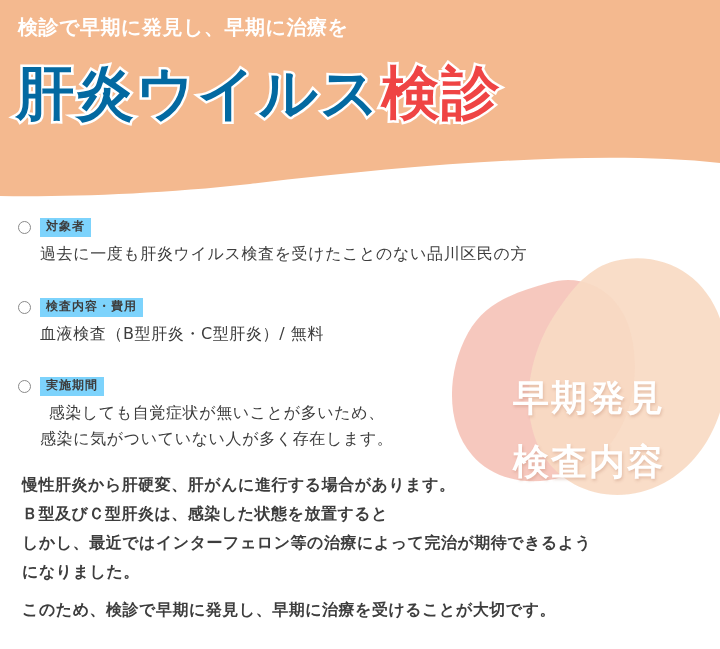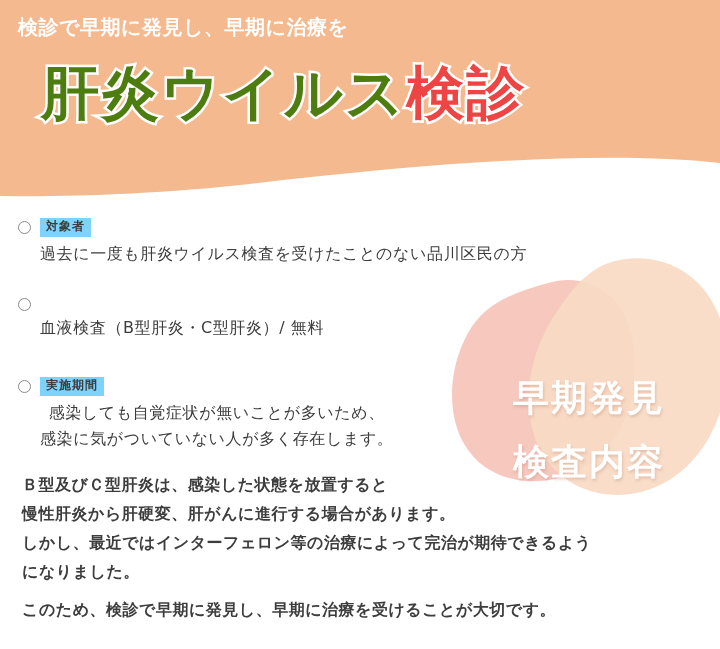--- a/index.html
+++ b/index.html
@@ -63,26 +63,25 @@
     position: absolute;
     left: 16px;
     top: 57px;
     font-size: 58px;
     font-weight: bold;
     letter-spacing: 2px;
     white-space: nowrap;
     line-height: 1.25;
   }
   .title-a {
-    color: #4d7c0f;
+    color: #0369a1;
     -webkit-text-stroke: 5px #ffffff;
     paint-order: stroke fill;
     text-shadow:
       0 0 1px #ffffff;
-    margin-left: 25px;
   }
   .title-b {
     color: #ef4444;
     -webkit-text-stroke: 5px #ffffff;
     paint-order: stroke fill;
     text-shadow:
       0 0 1px #ffffff;
     margin-top: 24px;
   }
 
@@ -223,40 +222,41 @@
         <span class="sec-label">対象者</span>
       </div>
       <div class="sec-body">
         <div>過去に一度も肝炎ウイルス検査を受けたことのない品川区民の方</div>
       </div>
     </div>
 
     <div class="section sec2">
       <div class="sec-head">
         <span class="bullet-circle"></span>
+        <span class="sec-label">検査内容・費用</span>
       </div>
       <div class="sec-body">
         <div>血液検査（B型肝炎・C型肝炎）/ 無料</div>
       </div>
     </div>
 
     <div class="section sec3">
       <div class="sec-head">
         <span class="bullet-circle"></span>
         <span class="sec-label">実施期間</span>
       </div>
       <div class="sec-body">
         <div>感染しても自覚症状が無いことが多いため、</div>
         <div>感染に気がついていない人が多く存在します。</div>
       </div>
     </div>
 
     <div class="para para-mid">
+      <div>慢性肝炎から肝硬変、肝がんに進行する場合があります。</div>
       <div>Ｂ型及びＣ型肝炎は、感染した状態を放置すると</div>
-      <div>慢性肝炎から肝硬変、肝がんに進行する場合があります。</div>
       <div>しかし、最近ではインターフェロン等の治療によって完治が期待できるよう</div>
       <div>になりました。</div>
     </div>
 
     <div class="para para-end">
       <div>このため、検診で早期に発見し、早期に治療を受けることが大切です。</div>
     </div>
 
   </div>
 </div>

